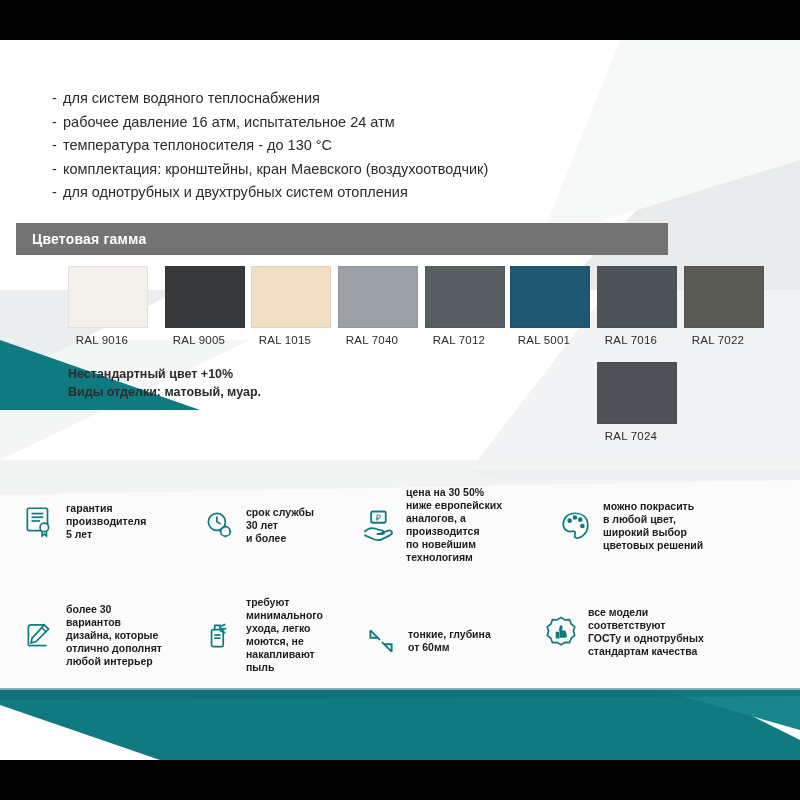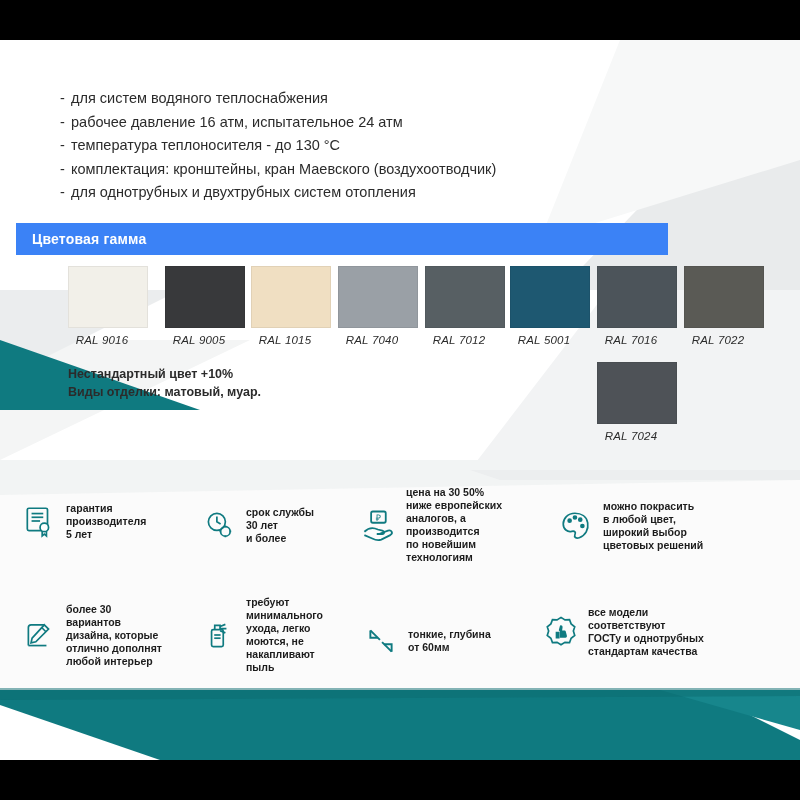--- a/index.html
+++ b/index.html
@@ -21,57 +21,56 @@
     height: 720px;
     background: #ffffff;
     overflow: hidden;
   }
   
   .bg-layer { position: absolute; left: 0; top: 0; width: 800px; height: 720px; overflow: hidden; pointer-events: none; }
 
   
   .specs {
     position: absolute;
-    left: 60px;
+    left: 52px;
     top: 48px;
     width: 600px;
   }
   .spec-line {
     font-size: 14.5px;
     color: #2b2b2b;
     line-height: 20px;
     margin-bottom: 3.5px;
     white-space: nowrap;
   }
   .spec-dash { display: inline-block; width: 11px; color: #2b2b2b; }
 
   
   .gamma-banner {
     position: absolute;
     left: 16px;
     top: 183px;
     width: 652px;
     height: 32px;
-    background: #3b82f6;
+    background: #737373;
     display: flex;
     align-items: center;
   }
   .gamma-banner .title {
     color: #ffffff;
     font-size: 14px;
     font-weight: bold;
     margin-left: 16px;
     letter-spacing: 0.2px;
   }
 
   
   .swatch {
     position: absolute;
     width: 68px;
-    font-style: italic;
   }
   .swatch .chip {
     width: 80px;
     height: 62px;
     border: 1px solid rgba(0,0,0,0.06);
     box-sizing: border-box;
   }
   .swatch .label {
     margin-top: 6px;
     font-size: 11.5px;

